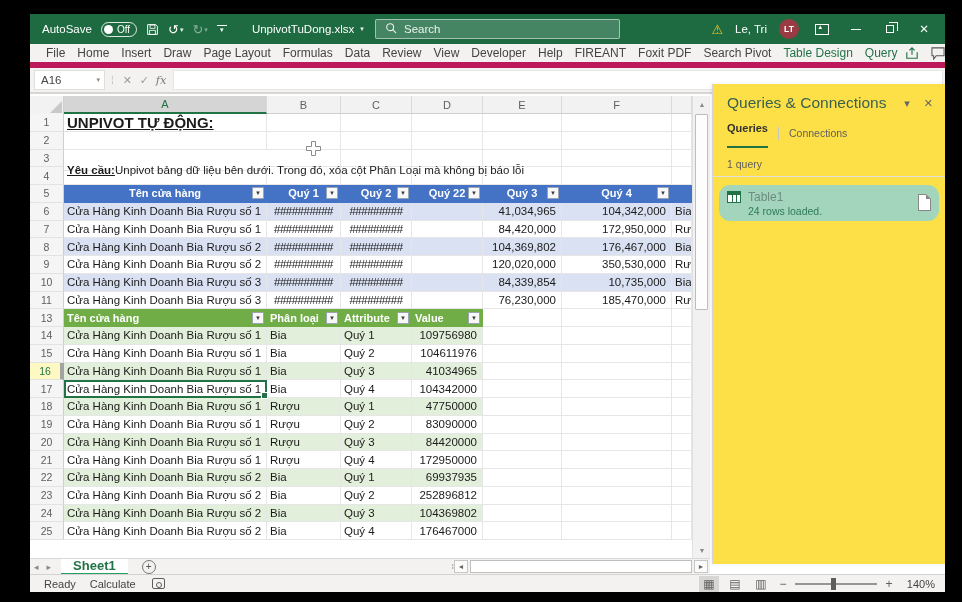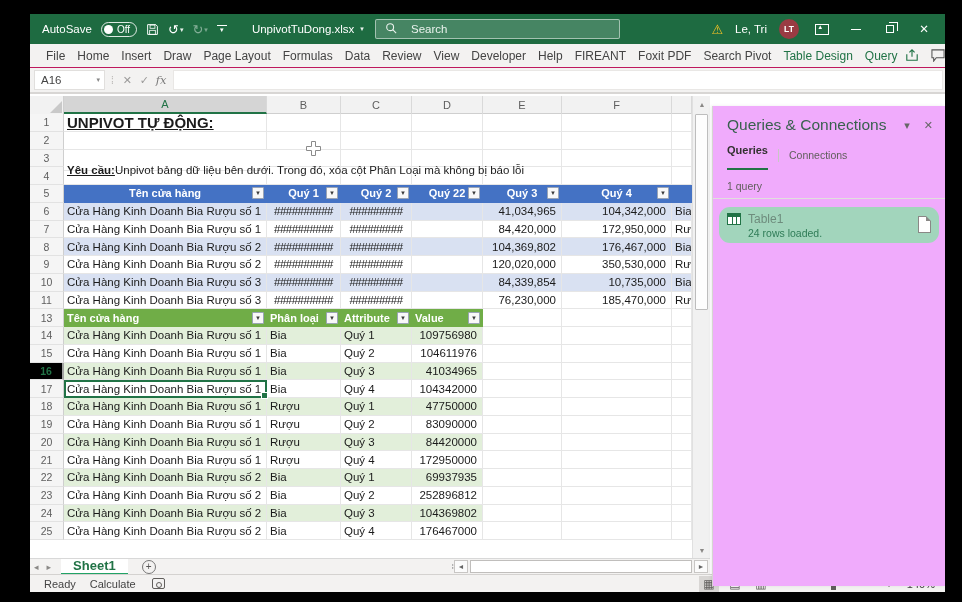--- a/index.html
+++ b/index.html
@@ -11,33 +11,33 @@
   .titlebar { position:absolute; left:0; top:0; width:915px; height:30px; background:#1E6B41; display:flex; align-items:center; color:#fff; font-size:11.5px; }
   .tb-left { display:flex; align-items:center; gap:9px; padding-left:12px; }
   .autosave-pill { display:flex; align-items:center; gap:4px; border:1px solid rgba(255,255,255,.85); border-radius:8px; height:15px; padding:0 6px 0 2px; }
   .autosave-knob { width:9px; height:9px; border-radius:50%; background:#fff; }
   .autosave-state { font-size:10px; }
   .qat-icon { color:#fff; font-size:13px; line-height:1; display:inline-flex; align-items:center; }
   .dim { opacity:.45; }
   .chev { font-size:7px; margin-left:1px; opacity:.9; }
   .qat-custom { display:inline-block; width:10px; border-top:1.5px solid #fff; text-align:center; font-size:7px; line-height:6px; padding-top:1px; }
   .filename { display:flex; align-items:center; gap:5px; margin-left:16px; font-size:11.5px; white-space:nowrap; }
-  .searchbox { position:absolute; left:345px; top:5px; width:245px; height:20px; background:rgba(255,255,255,.18); border:1px solid rgba(255,255,255,.5); border-radius:2px; display:flex; align-items:center; gap:14px; padding-left:9px; color:#EAF2ED; }
+  .searchbox { position:absolute; left:345px; top:5px; width:245px; height:20px; background:rgba(255,255,255,.18); border:1px solid rgba(255,255,255,.5); border-radius:2px; display:flex; align-items:center; gap:7px; padding-left:9px; color:#EAF2ED; }
   .tb-right { position:absolute; right:0; top:0; height:30px; display:flex; align-items:center; gap:12px; padding-right:10px; }
   .warn-icon { color:#F7C325; font-size:13px; }
   .avatar { width:20px; height:20px; border-radius:50%; background:#9A3B43; color:#fff; font-size:8.5px; font-weight:bold; display:flex; align-items:center; justify-content:center; }
   .win-btn { width:22px; height:30px; display:flex; align-items:center; justify-content:center; color:#fff; }
   .min-glyph { display:block; width:10px; border-top:1px solid #fff; }
   .max-glyph { position:relative; width:8px; height:8px; border:1px solid #fff; background:transparent; }
   .max-glyph::before { content:""; position:absolute; left:2px; top:-4px; width:8px; height:8px; border:1px solid #fff; border-bottom:none; border-left:none; }
   .ribbon-disp { width:14px; height:11px; border:1px solid #fff; position:relative; }
   .ribbon-disp::before { content:"▴"; position:absolute; left:2.5px; top:-2px; font-size:7px; }
 
   
-  .ribbon { position:absolute; left:0; top:30px; width:915px; height:24px; background:#F3F2F1; display:flex; align-items:center; padding-left:10px; border-bottom:1px solid #be185d; }
+  .ribbon { position:absolute; left:0; top:30px; width:915px; height:24px; background:#F3F2F1; display:flex; align-items:center; padding-left:10px; border-bottom:6px solid #be185d; }
   .rtab { font-size:12px; color:#444; padding:0 6px; white-space:nowrap; cursor:default; }
   .rtab.accent { color:#217346; }
   .ribbon-icons { margin-left:auto; display:flex; align-items:center; gap:9px; padding-right:10px; }
   .mini-box { width:17px; height:15px; display:flex; align-items:center; justify-content:center; }
 
   
   .formula { position:absolute; left:0; top:54px; width:915px; height:26px; background:#F3F2F1; border-bottom:2px solid #D8D6D4; display:flex; align-items:center; font-size:11.5px; color:#444; }
   .namebox { margin-left:4px; width:71px; height:20px; background:#fff; border:1px solid #E1DFDD; display:flex; align-items:center; padding-left:6px; position:relative; }
   .namebox .nb-chev { position:absolute; right:4px; font-size:7px; color:#888; }
   .fml-sep { color:#B8B6B4; font-size:10px; margin:0 6px; letter-spacing:-1px; }
@@ -47,21 +47,21 @@
 
   
   #grid { position:absolute; left:0; top:82px; width:662px; height:462px; background:#fff; overflow:hidden; font-size:11.5px; color:#1b1b1b; }
   .col-headers { display:flex; height:18px; background:#F2F2F2; border-bottom:1px solid #CFCFCF; }
   .corner { width:34px; height:18px; background:#F2F2F2; border-right:1px solid #CFCFCF; position:relative; }
   .corner::after { content:""; position:absolute; right:1px; bottom:1px; border-bottom:12px solid #C9C9C9; border-left:12px solid transparent; }
   .col-h { height:18px; border-right:1px solid #D9D9D9; display:flex; align-items:center; justify-content:center; font-size:11px; color:#5E5E5E; }
   .col-h.active { background:#D5D5D5; border-bottom:2px solid #217346; color:#217346; }
   .grid-row { display:flex; height:17.76px; }
   .row-h { width:34px; border-right:1px solid #CFCFCF; border-bottom:1px solid #E2E2E2; background:#F5F5F5; color:#5E5E5E; font-size:10.5px; display:flex; align-items:center; justify-content:center; flex:none; }
-  .row-h.active { background:#000000; color:#217346; border-right:2px solid #a3a3a3; font-weight:bold; }
+  .row-h.active { background:#fef9c3; color:#217346; border-right:4px solid #a3a3a3; font-weight:normal; }
   .cell { border-right:1px solid #E6E6E6; border-bottom:1px solid #E6E6E6; padding:0 3px; display:flex; align-items:center; white-space:nowrap; overflow:hidden; flex:none; position:relative; }
   .cell.spill { overflow:visible; z-index:2; }
   .cell.right { justify-content:flex-end; padding-right:5px; }
   .cell.center { justify-content:center; }
   .cell-title { font-size:15px; font-weight:bold; text-decoration:underline; }
   .req-label { font-weight:bold; text-decoration:underline; }
   .t1h { background:#4472C4; color:#fff; font-weight:bold; border-right-color:#4472C4; border-bottom-color:#4472C4; font-size:11px; }
   .t2h { background:#70AD47; color:#fff; font-weight:bold; border-right-color:#70AD47; border-bottom-color:#70AD47; font-size:11px; }
   .band1 { background:#D9E1F2; }
   .band2 { background:#E2EFDA; }
@@ -92,21 +92,21 @@
   .macro-icon::after { content:""; position:absolute; left:3.5px; top:2.5px; width:4px; height:4px; border:1px solid #605E5C; border-radius:50%; }
   .st-right { margin-left:auto; display:flex; align-items:center; gap:6px; padding-right:10px; }
   .view-icon { width:20px; height:16px; display:flex; align-items:center; justify-content:center; font-size:12px; color:#605E5C; }
   .view-icon.active { background:#D8D6D4; }
   .zoom-minus,.zoom-plus { color:#605E5C; font-size:12px; width:12px; text-align:center; }
   .zoom-track { width:82px; height:2px; background:#979593; position:relative; }
   .zoom-thumb { position:absolute; left:36px; top:-5px; width:5px; height:12px; background:#605E5C; }
   .zoom-pct { font-size:11px; color:#444; width:34px; text-align:right; }
 
   
-  .panel { position:absolute; left:682px; top:92px; width:233px; height:480px; background:#f0abfc; border-left:1px solid #D6D4D2; box-shadow:-1px 0 3px rgba(0,0,0,.08); }
+  .panel { position:absolute; left:682px; top:70px; width:233px; height:480px; background:#fde047; border-left:1px solid #D6D4D2; box-shadow:-1px 0 3px rgba(0,0,0,.08); }
   .panel-title-row { display:flex; align-items:center; padding:10px 12px 6px 14px; }
   .panel-title { font-size:15.5px; color:#38604E; flex:1; white-space:nowrap; }
   .panel-ctl { color:#666; font-size:11px; margin-left:14px; }
   .panel-tabs { display:flex; align-items:center; gap:0; padding:4px 14px 0 14px; }
   .ptab-active { font-size:11px; font-weight:bold; color:#323130; border-bottom:2.5px solid #217346; padding-bottom:12px; }
   .ptab-sep { width:1px; height:13px; background:#C8C6C4; margin:0 10px 4px 10px; }
   .ptab { font-size:10.5px; color:#605E5C; padding-bottom:5px; }
   .panel-count { font-size:10.5px; color:#605E5C; padding:10px 14px 6px 14px; border-bottom:1px solid #E1DFDD; }
   .query-item { margin:8px 6px 0 6px; height:36px; background:#A2D5BC; border-radius:11px; display:flex; align-items:center; padding:0 8px; position:relative; }
   .qi-table-icon { width:14px; height:12px; border:1px solid #217346; background:#fff; position:relative; margin-right:7px; flex:none; align-self:flex-start; margin-top:6px; }

